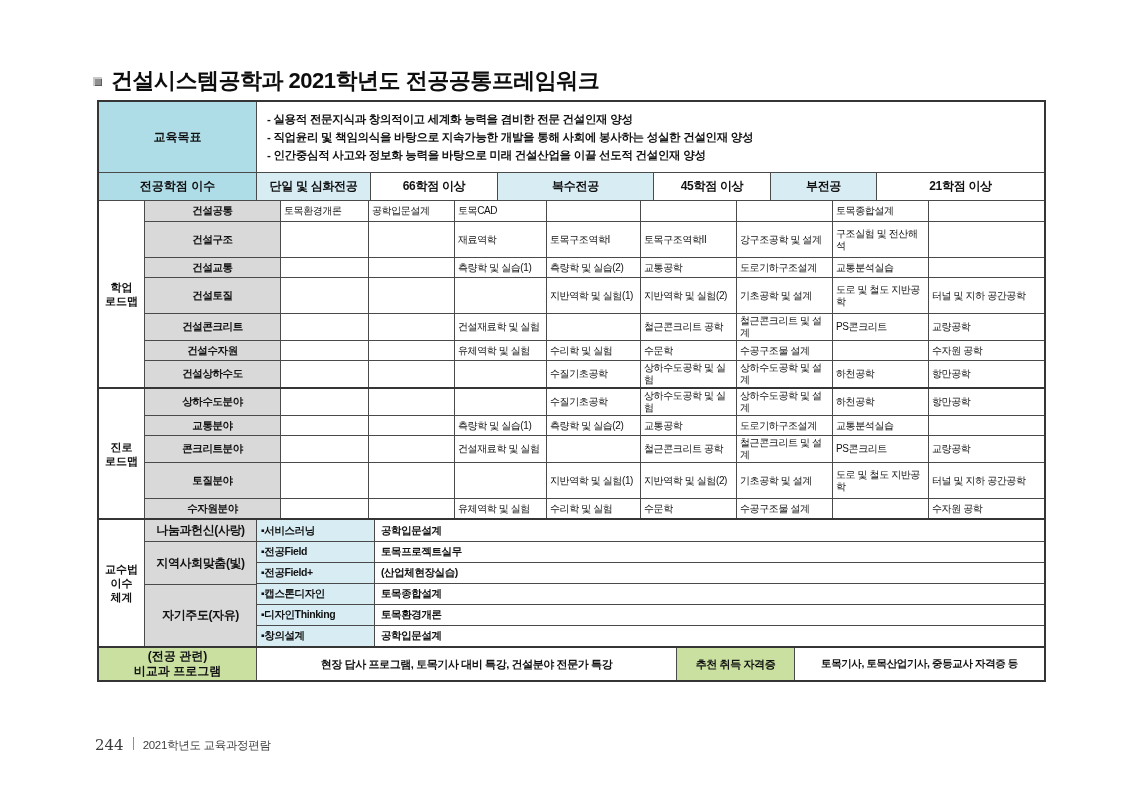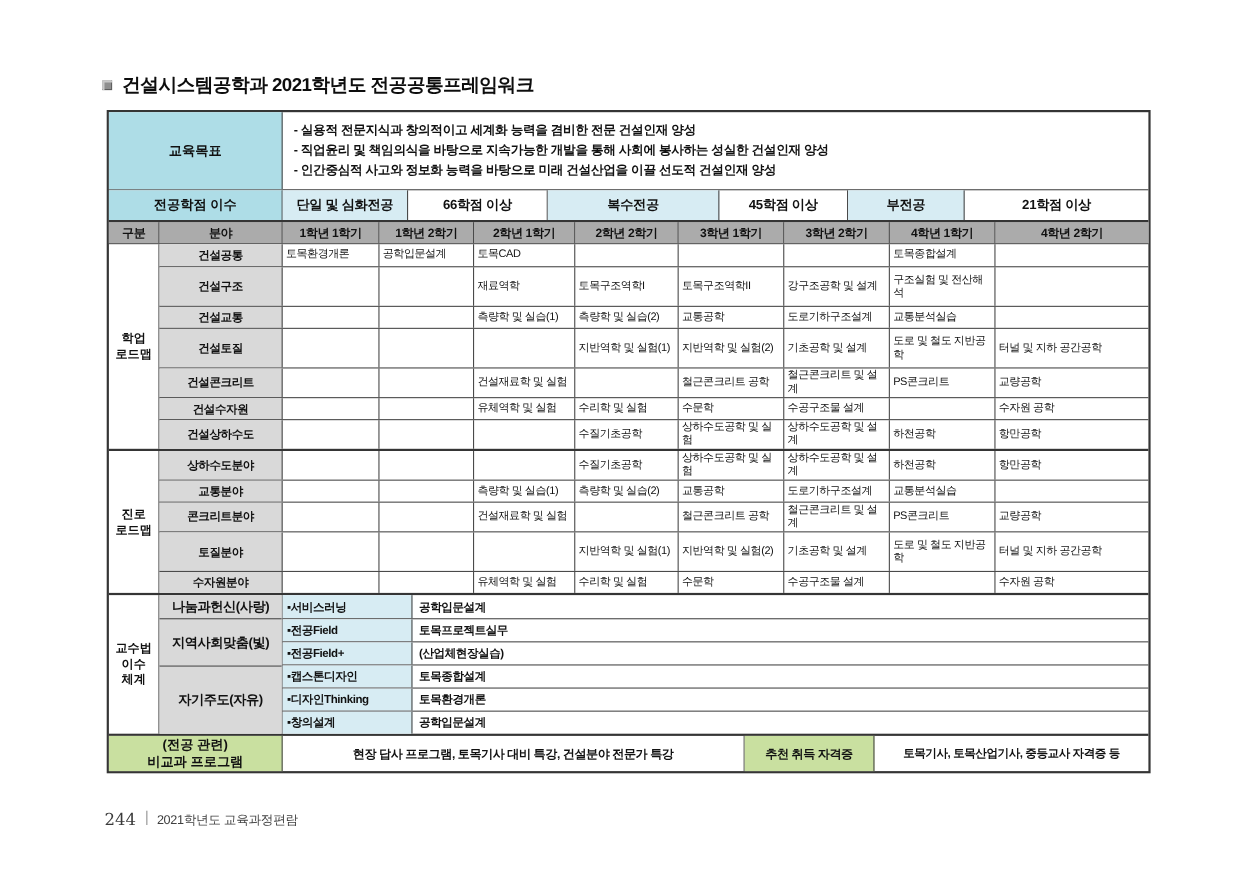--- a/index.html
+++ b/index.html
@@ -3,21 +3,21 @@
 <meta charset="utf-8">
 <style>
   html,body{margin:0;padding:0;}
   body{
     width:1121px;height:793px;background:#ffffff;position:relative;overflow:hidden;
     font-family:"Liberation Sans","DejaVu Sans",sans-serif;color:#111;
   }
   
   .titlebar{position:absolute;left:93px;top:66px;display:flex;align-items:center;gap:9px;}
   .tbullet{width:9px;height:9px;background:#8f8f8f;box-shadow:2px 2px 0 #c9c9c9 inset,-1px -1px 0 #5c5c5c inset;}
-  .title{font-size:17px;font-weight:bold;margin:0;letter-spacing:-0.5px;color:#0d0d0d;}
+  .title{font-size:22px;font-weight:bold;margin:0;letter-spacing:-0.5px;color:#0d0d0d;}
   
   .frame{
     position:absolute;left:97px;top:100px;width:949px;box-sizing:border-box;
     border:2px solid #353535;background:#fff;
   }
   .frame *{box-sizing:border-box;}
   .row{display:flex;align-items:stretch;}
   .bt1{border-top:1px solid #4a4a4a;}
   .bt2{border-top:2px solid #353535;}
   .cell{border-right:1px solid #4a4a4a;display:flex;align-items:center;}
@@ -47,21 +47,21 @@
   .cw1{width:88px;flex:none;}.cw2{width:86px;flex:none;}.cw3{width:92px;flex:none;}.cw4{width:94px;flex:none;}
   .cw5{width:96px;flex:none;}.cw6{width:96px;flex:none;}.cw7{width:96px;flex:none;}.cw8{flex:1;}
   
   .band{display:flex;align-items:stretch;}
   .gubun{width:46px;flex:none;border-right:1px solid #4a4a4a;display:flex;align-items:center;justify-content:center;
          text-align:center;font-weight:bold;font-size:11px;white-space:pre-line;line-height:14px;}
   .bandrows{flex:1;display:flex;flex-direction:column;}
   .grow{display:flex;align-items:stretch;}
   .h20{min-height:20px;}
   .h36{min-height:36px;}
-  .field{width:112px;flex:none;background:#d9d9d9;justify-content:center;font-weight:bold;font-size:10.5px;letter-spacing:-0.4px;text-align:center;}
+  .field{width:136px;flex:none;background:#d9d9d9;justify-content:center;font-weight:bold;font-size:10.5px;letter-spacing:-0.4px;text-align:center;}
   .course{font-size:10px;letter-spacing:-0.4px;line-height:12px;padding:1px 3px;}
   
   .pedfields{width:112px;flex:none;display:flex;flex-direction:column;border-right:1px solid #4a4a4a;}
   .pedfield{background:#d9d9d9;display:flex;align-items:center;justify-content:center;font-weight:bold;font-size:12px;letter-spacing:-0.4px;}
   .pf1{height:21px;}
   .pf2{height:43px;}
   .pf3{flex:1;}
   .pedrows{flex:1;display:flex;flex-direction:column;}
   .pedrow{display:flex;min-height:21px;align-items:stretch;}
   .pmethod{width:118px;flex:none;background:#d7ecf3;border-right:1px solid #4a4a4a;display:flex;align-items:center;
@@ -101,32 +101,20 @@
     <div class="cell lab teal">전공학점 이수</div>
     <div class="cell ccell cr1 blue">단일 및 심화전공</div>
     <div class="cell ccell cr2">66학점 이상</div>
     <div class="cell ccell cr3 blue">복수전공</div>
     <div class="cell ccell cr4">45학점 이상</div>
     <div class="cell ccell cr5 blue">부전공</div>
     <div class="cell ccell cr6">21학점 이상</div>
   </div>
 
 
-  <div class="row r-header bt2">
-    <div class="cell hc g1">구분</div>
-    <div class="cell hc g2">분야</div>
-    <div class="cell hc cw1">1학년 1학기</div>
-    <div class="cell hc cw2">1학년 2학기</div>
-    <div class="cell hc cw3">2학년 1학기</div>
-    <div class="cell hc cw4">2학년 2학기</div>
-    <div class="cell hc cw5">3학년 1학기</div>
-    <div class="cell hc cw6">3학년 2학기</div>
-    <div class="cell hc cw7">4학년 1학기</div>
-    <div class="cell hc cw8">4학년 2학기</div>
-  </div>
 
   <div class="band bt1">
     <div class="gubun">학업
 로드맵</div>
     <div class="bandrows">
       <div class="grow h20">
         <div class="cell field">건설공통</div>
         <div class="cell course cw1">토목환경개론</div>
         <div class="cell course cw2">공학입문설계</div>
         <div class="cell course cw3">토목CAD</div>

